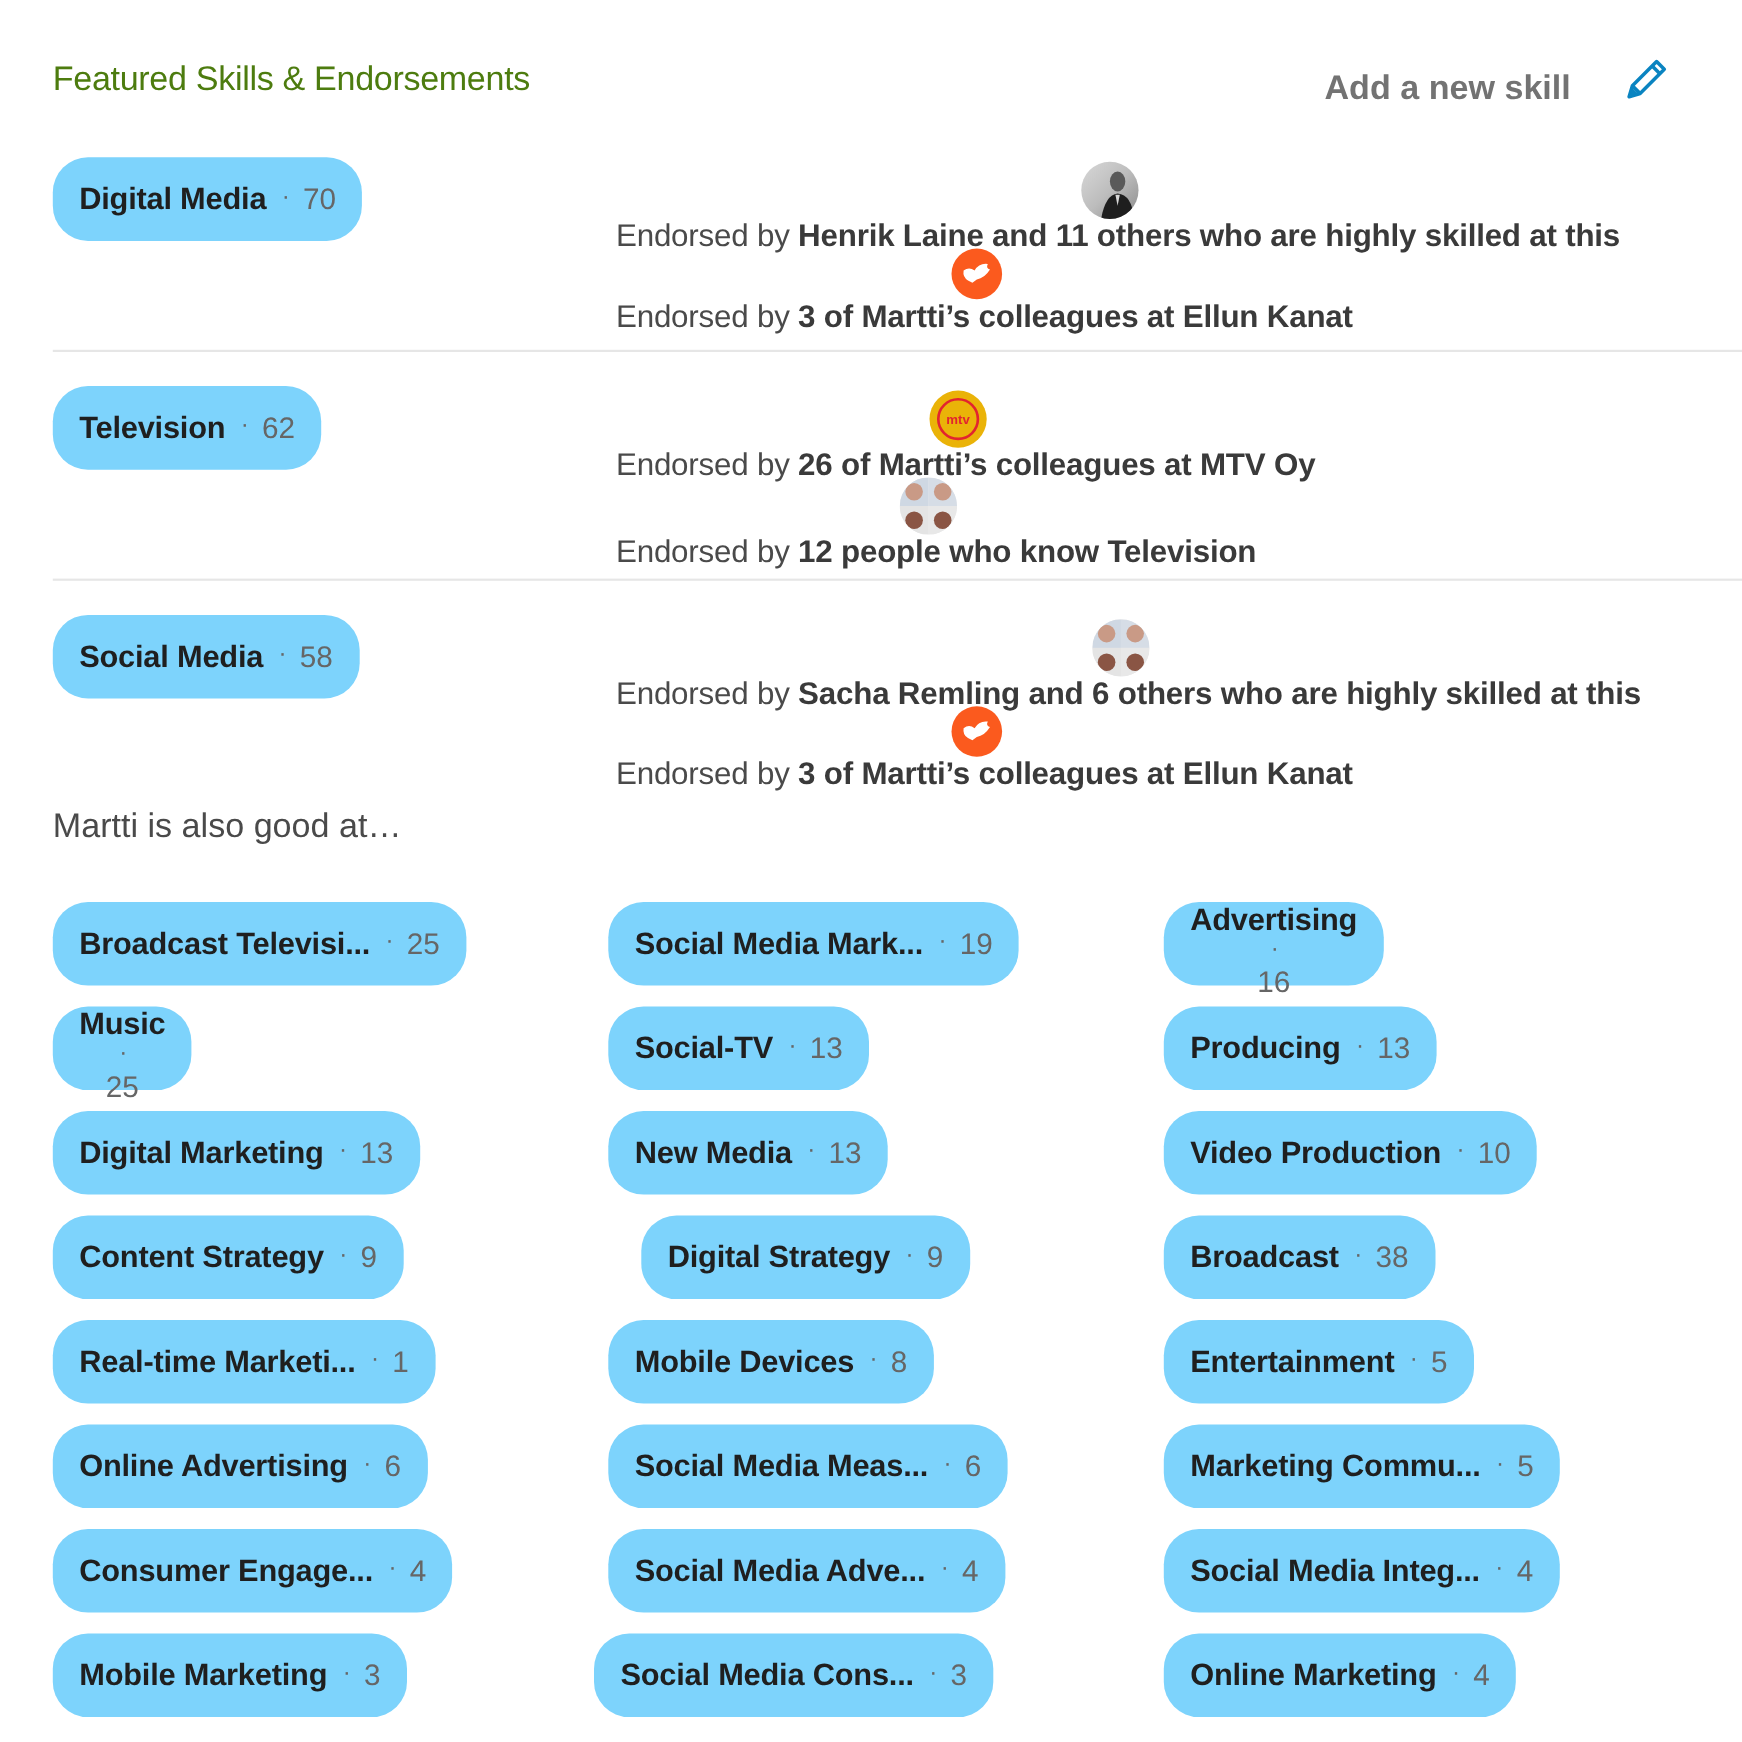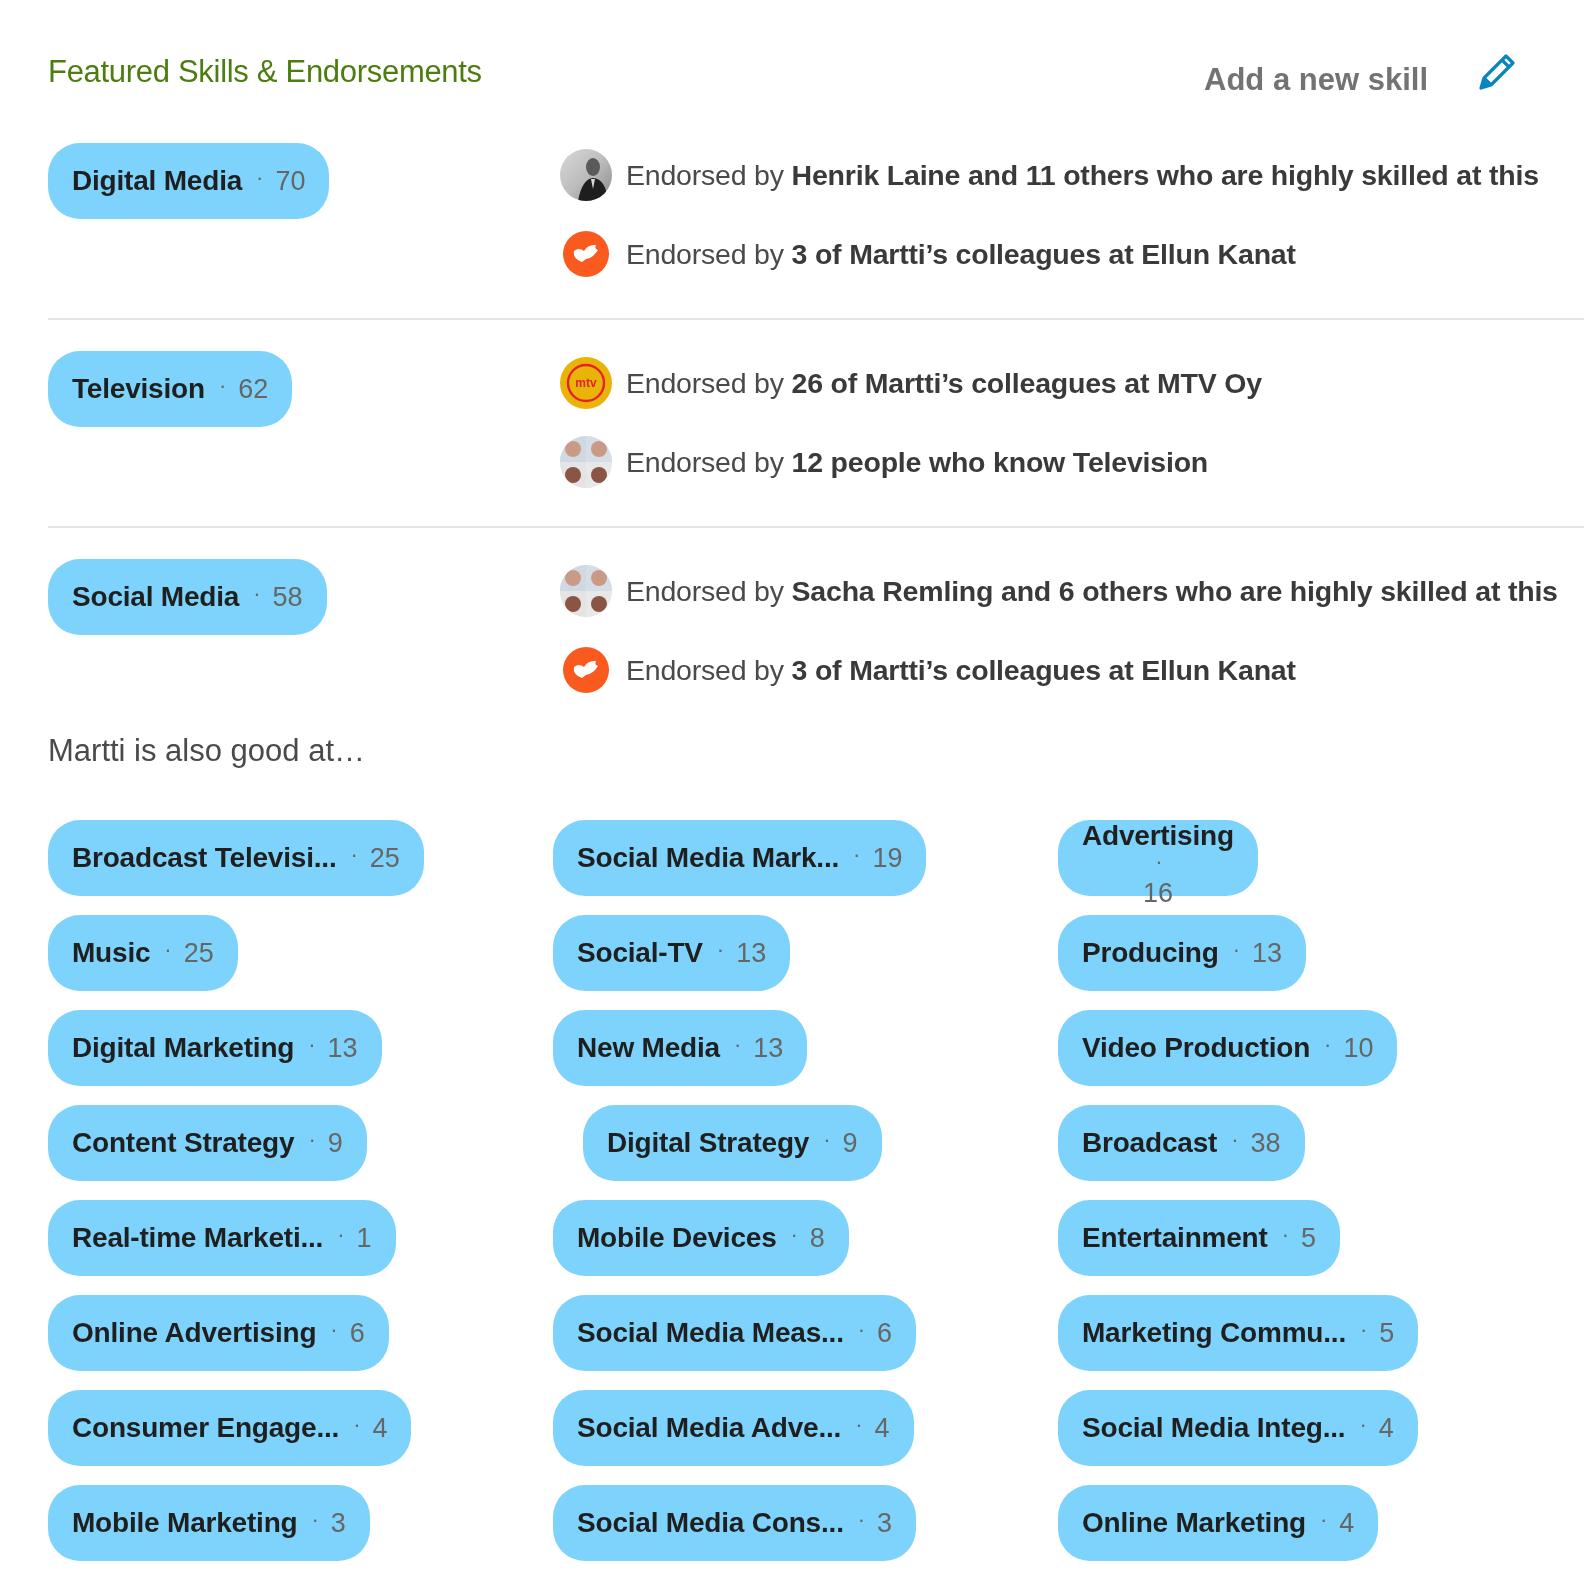--- a/index.html
+++ b/index.html
@@ -25,21 +25,21 @@
     .featured-row.divider { border-bottom: 2px solid #e6e6e6; }
     .pill {
       position: absolute; height: 76px; border-radius: 32px;
       background: #7dd3fc; display: flex; align-items: center;
       padding: 0 24px; box-sizing: border-box; white-space: nowrap; cursor: pointer;
     }
     .pill .name { font-size: 28px; font-weight: bold; color: #1f1f1f; letter-spacing: -0.2px; }
     .pill .dot { font-size: 22px; color: #666; margin: 0 12px 0 14px; position: relative; top: -3px; }
     .pill .count { font-size: 27px; color: #666666; }
 
-    .endorse { position: absolute; left: 512px; height: 56px; display: flex; align-items: center; white-space: nowrap; }
+    .endorse { position: absolute; left: 512px; height: 56px; display: flex; align-items: center; white-space: nowrap; flex-direction: column; }
     .endorse .avatar {
       width: 52px; height: 52px; border-radius: 50%; overflow: hidden;
       margin-right: 14px; flex: none; position: relative;
     }
     .endorse .text { font-size: 28.5px; color: #4a4a4a; letter-spacing: -0.2px; }
     .endorse .text b { color: #3a3a3a; }
 
     .also-title { position: absolute; left: 48px; top: 733px; font-size: 31px; color: #4a4a4a; }
 
     .grid-pill { position: absolute; }
@@ -156,21 +156,21 @@
 
 <div class="also-title">Martti is also good at…</div>
 
 <div id="skills-grid">
 
   <div class="pill grid-pill" style="left:48px;top:820px;">
       <span class="name">Broadcast Televisi...</span>
       <span class="dot">·</span>
       <span class="count">25</span>
     </div>
-  <div class="pill grid-pill" style="left:48px;top:915px;">
+  <div class="pill grid-pill" style="left:48px;top:915px;flex-direction:column;">
       <span class="name">Music</span>
       <span class="dot">·</span>
       <span class="count">25</span>
     </div>
   <div class="pill grid-pill" style="left:48px;top:1010px;">
       <span class="name">Digital Marketing</span>
       <span class="dot">·</span>
       <span class="count">13</span>
     </div>
   <div class="pill grid-pill" style="left:48px;top:1105px;">
@@ -227,21 +227,21 @@
   <div class="pill grid-pill" style="left:553px;top:1295px;">
       <span class="name">Social Media Meas...</span>
       <span class="dot">·</span>
       <span class="count">6</span>
     </div>
   <div class="pill grid-pill" style="left:553px;top:1390px;">
       <span class="name">Social Media Adve...</span>
       <span class="dot">·</span>
       <span class="count">4</span>
     </div>
-  <div class="pill grid-pill" style="left:553px;top:1485px;text-align:center;">
+  <div class="pill grid-pill" style="left:540px;top:1485px;text-align:center;">
       <span class="name">Social Media Cons...</span>
       <span class="dot">·</span>
       <span class="count">3</span>
     </div>
 
   <div class="pill grid-pill" style="left:1058px;top:820px;flex-direction:column;">
       <span class="name">Advertising</span>
       <span class="dot">·</span>
       <span class="count">16</span>
     </div>

